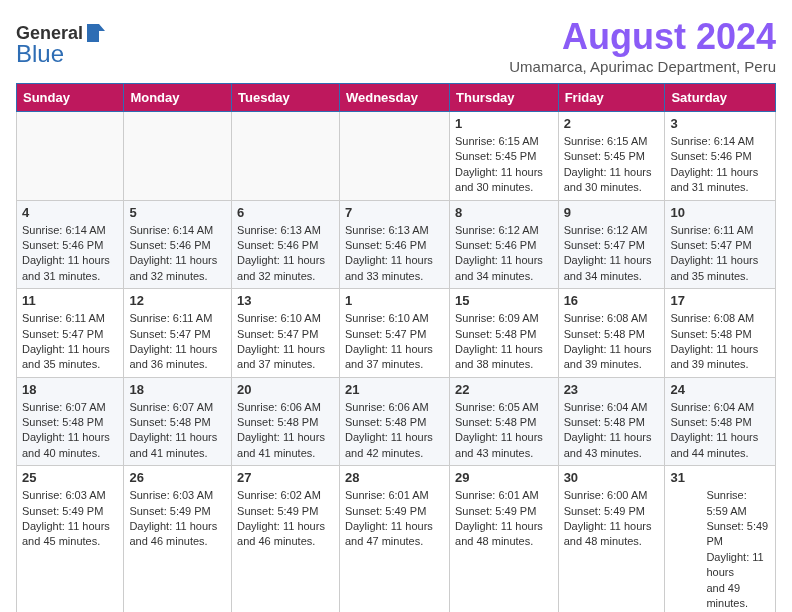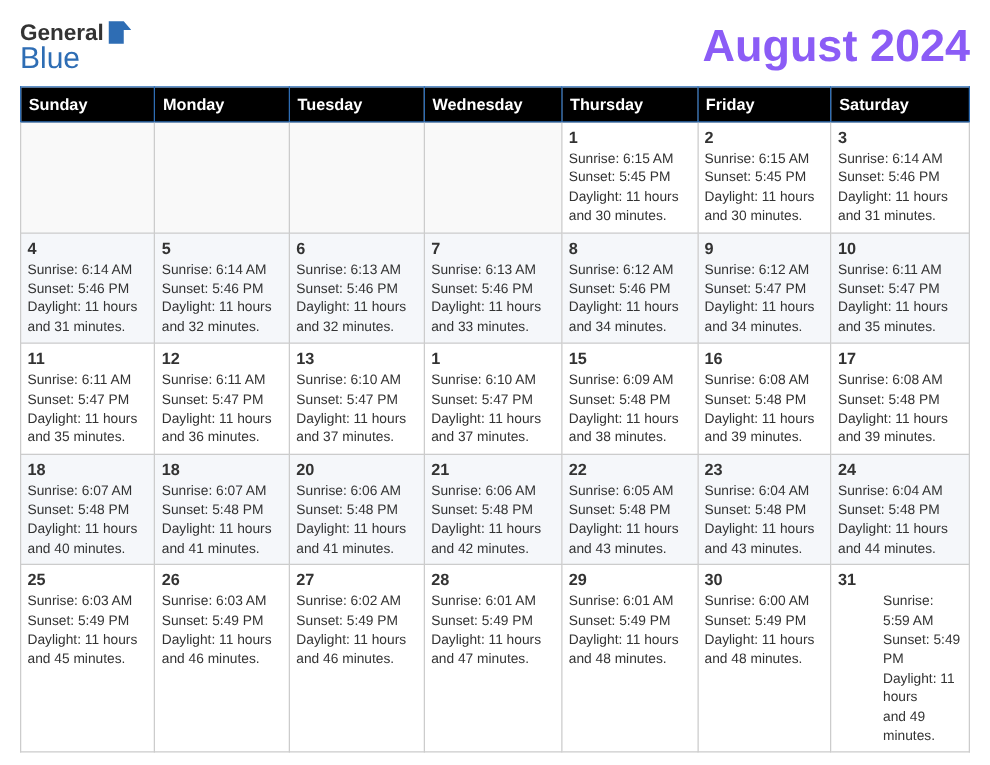--- a/index.html
+++ b/index.html
@@ -6,21 +6,21 @@
     body {
       font-family: Arial, sans-serif;
       background: #fff;
       width: 792px;
       min-height: 612px;
       padding: 16px;
     }
     .header {
       display: flex;
       justify-content: space-between;
-      align-items: flex-start;
+      align-items: center;
       margin-bottom: 8px;
     }
     .logo {
       display: flex;
       flex-direction: column;
       align-items: flex-start;
     }
     .logo-row {
       display: flex;
       align-items: center;
@@ -36,21 +36,21 @@
     .subtitle {
       font-size: 15px;
       color: #555;
     }
     table {
       width: 100%;
       border-collapse: collapse;
       font-size: 11px;
     }
     thead tr th {
-      background: #000000;
+      background: #be185d;
       color: #fff;
       text-align: left;
       padding: 6px 6px;
       font-size: 13px;
       font-weight: bold;
       border: 1px solid #2e6db4;
     }
     tbody tr td {
       border: 1px solid #ccc;
       vertical-align: top;
@@ -85,20 +85,21 @@
     <div class="logo-row">
       <span style="font-size:18px;font-weight:bold;color:#333;">General</span>
       <svg width="22" height="22" viewBox="0 0 22 22" style="margin-left:2px;margin-top:-2px;">
         <polygon points="2,2 14,2 20,9 14,9 14,20 2,20" fill="#2e6db4"></polygon>
       </svg>
     </div>
     <span style="font-size:24px;font-weight:normal;color:#2e6db4;margin-top:-4px;">Blue</span>
   </div>
   <div class="title-block">
     <div class="month-title">August 2024</div>
+    <div class="subtitle">Umamarca, Apurimac Department, Peru</div>
   </div>
 </div>
 
 <table>
   <thead>
     <tr>
     <th>Sunday</th>
         <th>Monday</th>
         <th>Tuesday</th>
         <th>Wednesday</th>

